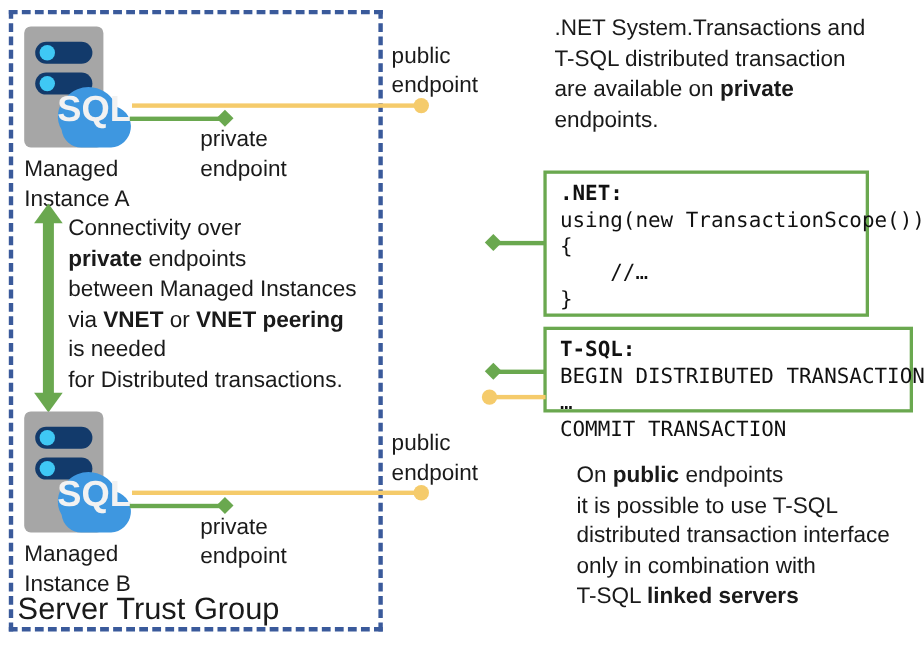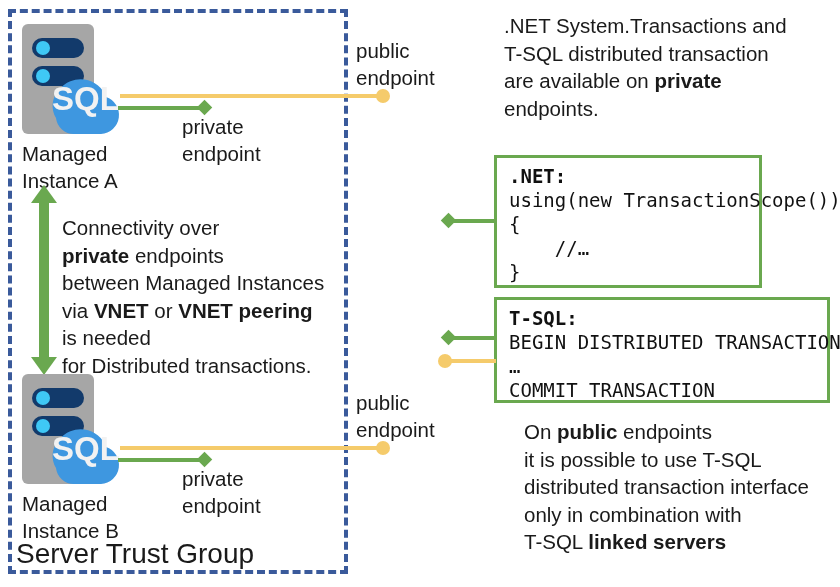--- a/index.html
+++ b/index.html
@@ -114,21 +114,21 @@
   <div class="abs diamond" style="left:199px; top:102px;"></div>
   <div class="abs label-text" style="left:182px; top:113px;">private
 endpoint</div>
 
   <svg class="abs" style="left:30px; top:185px;" width="28" height="190" viewBox="0 0 28 190">
     <rect x="9" y="14" width="10" height="162" fill="#6aa84f"></rect>
     <polygon points="14,0 27,18 1,18" fill="#6aa84f"></polygon>
     <polygon points="14,190 27,172 1,172" fill="#6aa84f"></polygon>
   </svg>
 
-  <div class="abs body-text" style="left:62px; top:214px; width:280px;">
+  <div class="abs body-text" style="left:62px; top:194px; width:280px;">
     <div>Connectivity over</div>
     <div><b>private</b><span> endpoints</span></div>
     <div>between Managed Instances</div>
     <div><span>via </span><b>VNET</b><span> or </span><b>VNET peering</b></div>
     <div>is needed</div>
     <div>for Distributed transactions.</div>
   </div>
 
   <div class="abs" style="left:20px; top:372px;">
     <svg class="mi-icon" viewBox="0 0 120 118" xmlns="http://www.w3.org/2000/svg">
@@ -156,32 +156,32 @@
 
   <div class="abs label-text" style="left:16px; top:540px; font-size:28px;text-align:center;">Server Trust Group</div>
 
   <div class="abs body-text" style="left:504px; top:12px; width:330px;">
     <div>.NET System.Transactions and</div>
     <div>T-SQL distributed transaction</div>
     <div><span>are available on </span><b>private</b></div>
     <div>endpoints.</div>
   </div>
 
-  <div class="abs code-box" style="left:494px; top:155px; width:268px; height:133px;">
+  <div class="abs code-box" style="left:494px; top:155px; width:296px; height:133px;">
     <div class="code-title">.NET:</div>
     <div class="code-line">using(new TransactionScope())</div>
     <div class="code-line">{</div>
     <div class="code-line">    //…</div>
     <div class="code-line">}</div>
   </div>
 
   <div class="abs line-h green" style="left:450px; top:219px; width:46px;"></div>
   <div class="abs diamond" style="left:443px; top:215px;"></div>
 
-  <div class="abs code-box" style="left:494px; top:297px; width:336px; height:106px;">
+  <div class="abs code-box" style="left:494px; top:297px; width:336px; height:78px;">
     <div class="code-title">T-SQL:</div>
     <div class="code-line">BEGIN DISTRIBUTED TRANSACTION</div>
     <div class="code-line">…</div>
     <div class="code-line">COMMIT TRANSACTION</div>
   </div>
 
   <div class="abs line-h green" style="left:450px; top:336px; width:46px;"></div>
   <div class="abs diamond" style="left:443px; top:332px;"></div>
 
   <div class="abs line-h yellow" style="left:450px; top:359px; width:46px;"></div>

